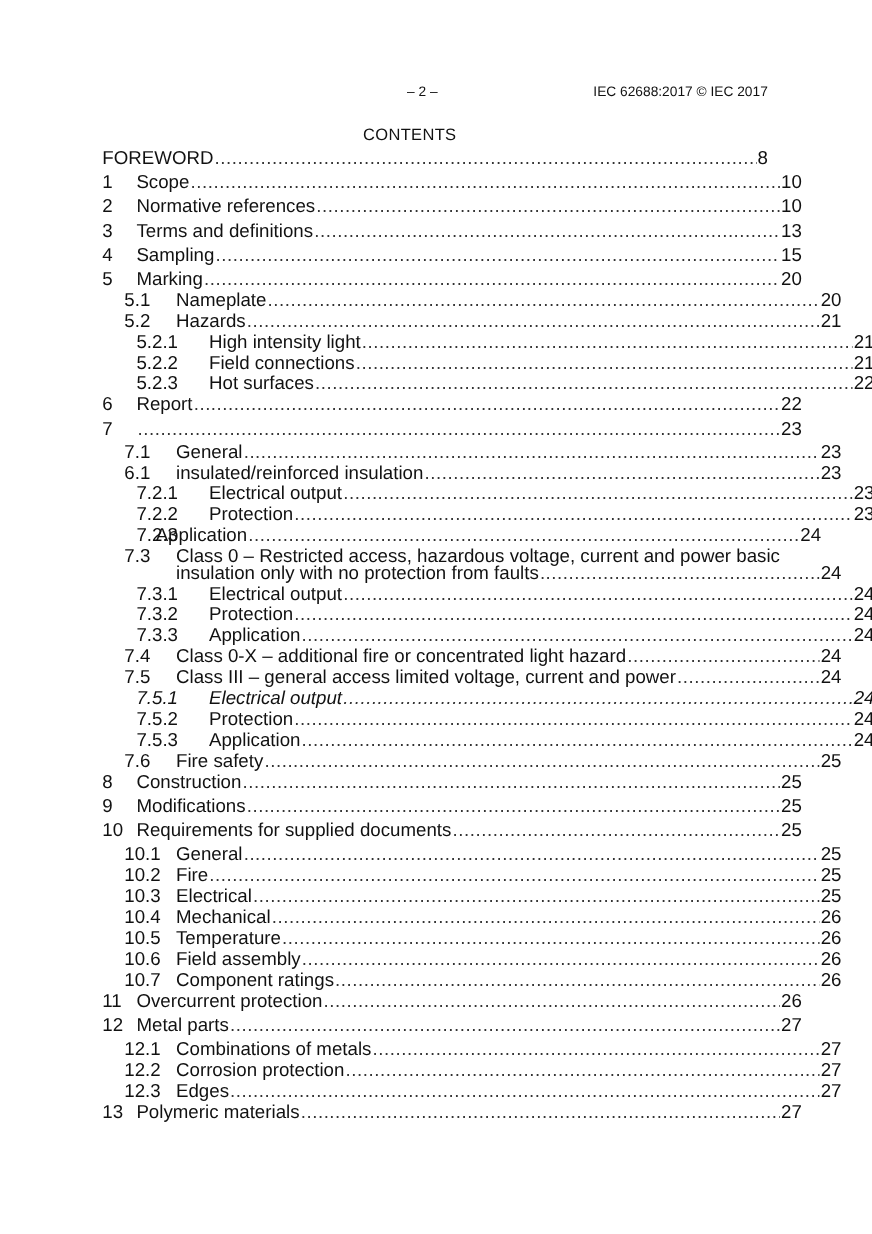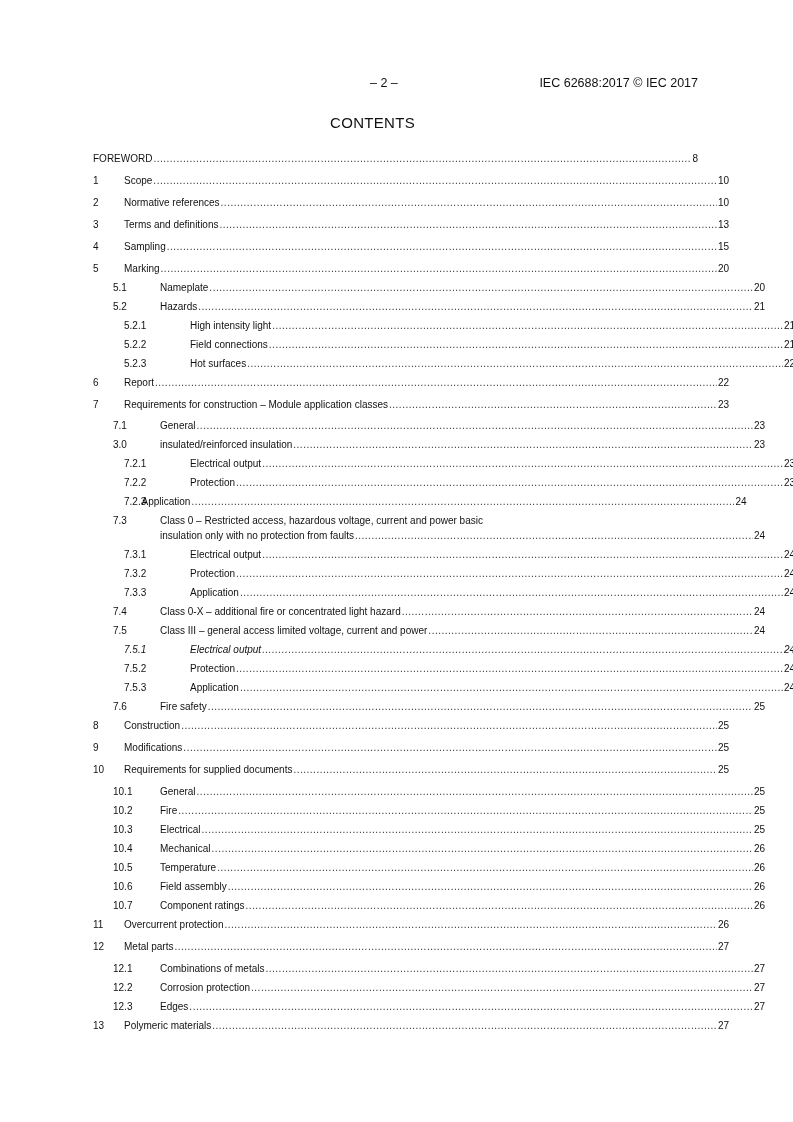--- a/index.html
+++ b/index.html
@@ -2,21 +2,21 @@
 <html><head>
   <meta charset="utf-8">
   <style>
     html, body { margin: 0; padding: 0; background: #ffffff; }
     body { width: 793px; height: 1122px; position: relative; overflow: hidden;
            font-family: "Liberation Sans", sans-serif; color: #111; }
     .header { position: absolute; top: 76px; left: 0; width: 793px; height: 16px; font-size: 12.5px; }
     .page-no { position: absolute; left: 370px; top: 0; }
     .doc-id { position: absolute; right: 95px; top: 0; }
     .title { position: absolute; top: 114px; left: 0; width: 745px; text-align: center; font-size: 15px; letter-spacing: 0.3px; }
-    .toc { position: absolute; top: 151px; left: 93px; width: 605px; font-size: 10px; }
+    .toc { position: absolute; top: 136px; left: 93px; width: 605px; font-size: 17px; }
     .entry { position: relative; display: flex; align-items: flex-end; line-height: 15px; }
     .num { position: absolute; left: 0; top: 0; white-space: nowrap; }
     .body { display: flex; align-items: flex-end; width: 100%; }
     .label { white-space: nowrap; }
     .dots { flex: 1; overflow: hidden; white-space: nowrap; margin: 0 1px; color: #333; letter-spacing: 0.5px; }
     .dots::after { content: "............................................................................................................................................................................................................................................................................."; }
     .pg { white-space: nowrap; text-align: right; }
     .lvl0 .body { padding-left: 0; }
     .lvl1 .body { padding-left: 31px; }
     .lvl1 .num { left: 0; }
@@ -130,35 +130,34 @@
       <span class="num">6</span>
       <div class="body">
         <span class="label">Report</span>
         <span class="dots"></span>
         <span class="pg">22</span>
       </div>
     </div>
     <div class="entry lvl1" style="margin-top: 7px;">
       <span class="num">7</span>
       <div class="body">
-        <span class="label">Requirements for construction – Module application classes</span>
         <span class="dots"></span>
         <span class="pg">23</span>
       </div>
     </div>
     <div class="entry lvl2" style="margin-top: 6px;">
       <span class="num">7.1</span>
       <div class="body">
         <span class="label">General</span>
         <span class="dots"></span>
         <span class="pg">23</span>
       </div>
     </div>
     <div class="entry lvl2" style="margin-top: 4px;">
-      <span class="num">3.0</span>
+      <span class="num">6.1</span>
       <div class="body multi">
         <div class="line2">
           <span class="label">insulated/reinforced insulation</span>
           <span class="dots"></span>
           <span class="pg">23</span>
         </div>
       </div>
     </div>
     <div class="entry lvl3" style="margin-top: 4px;">
       <span class="num">7.2.1</span>

